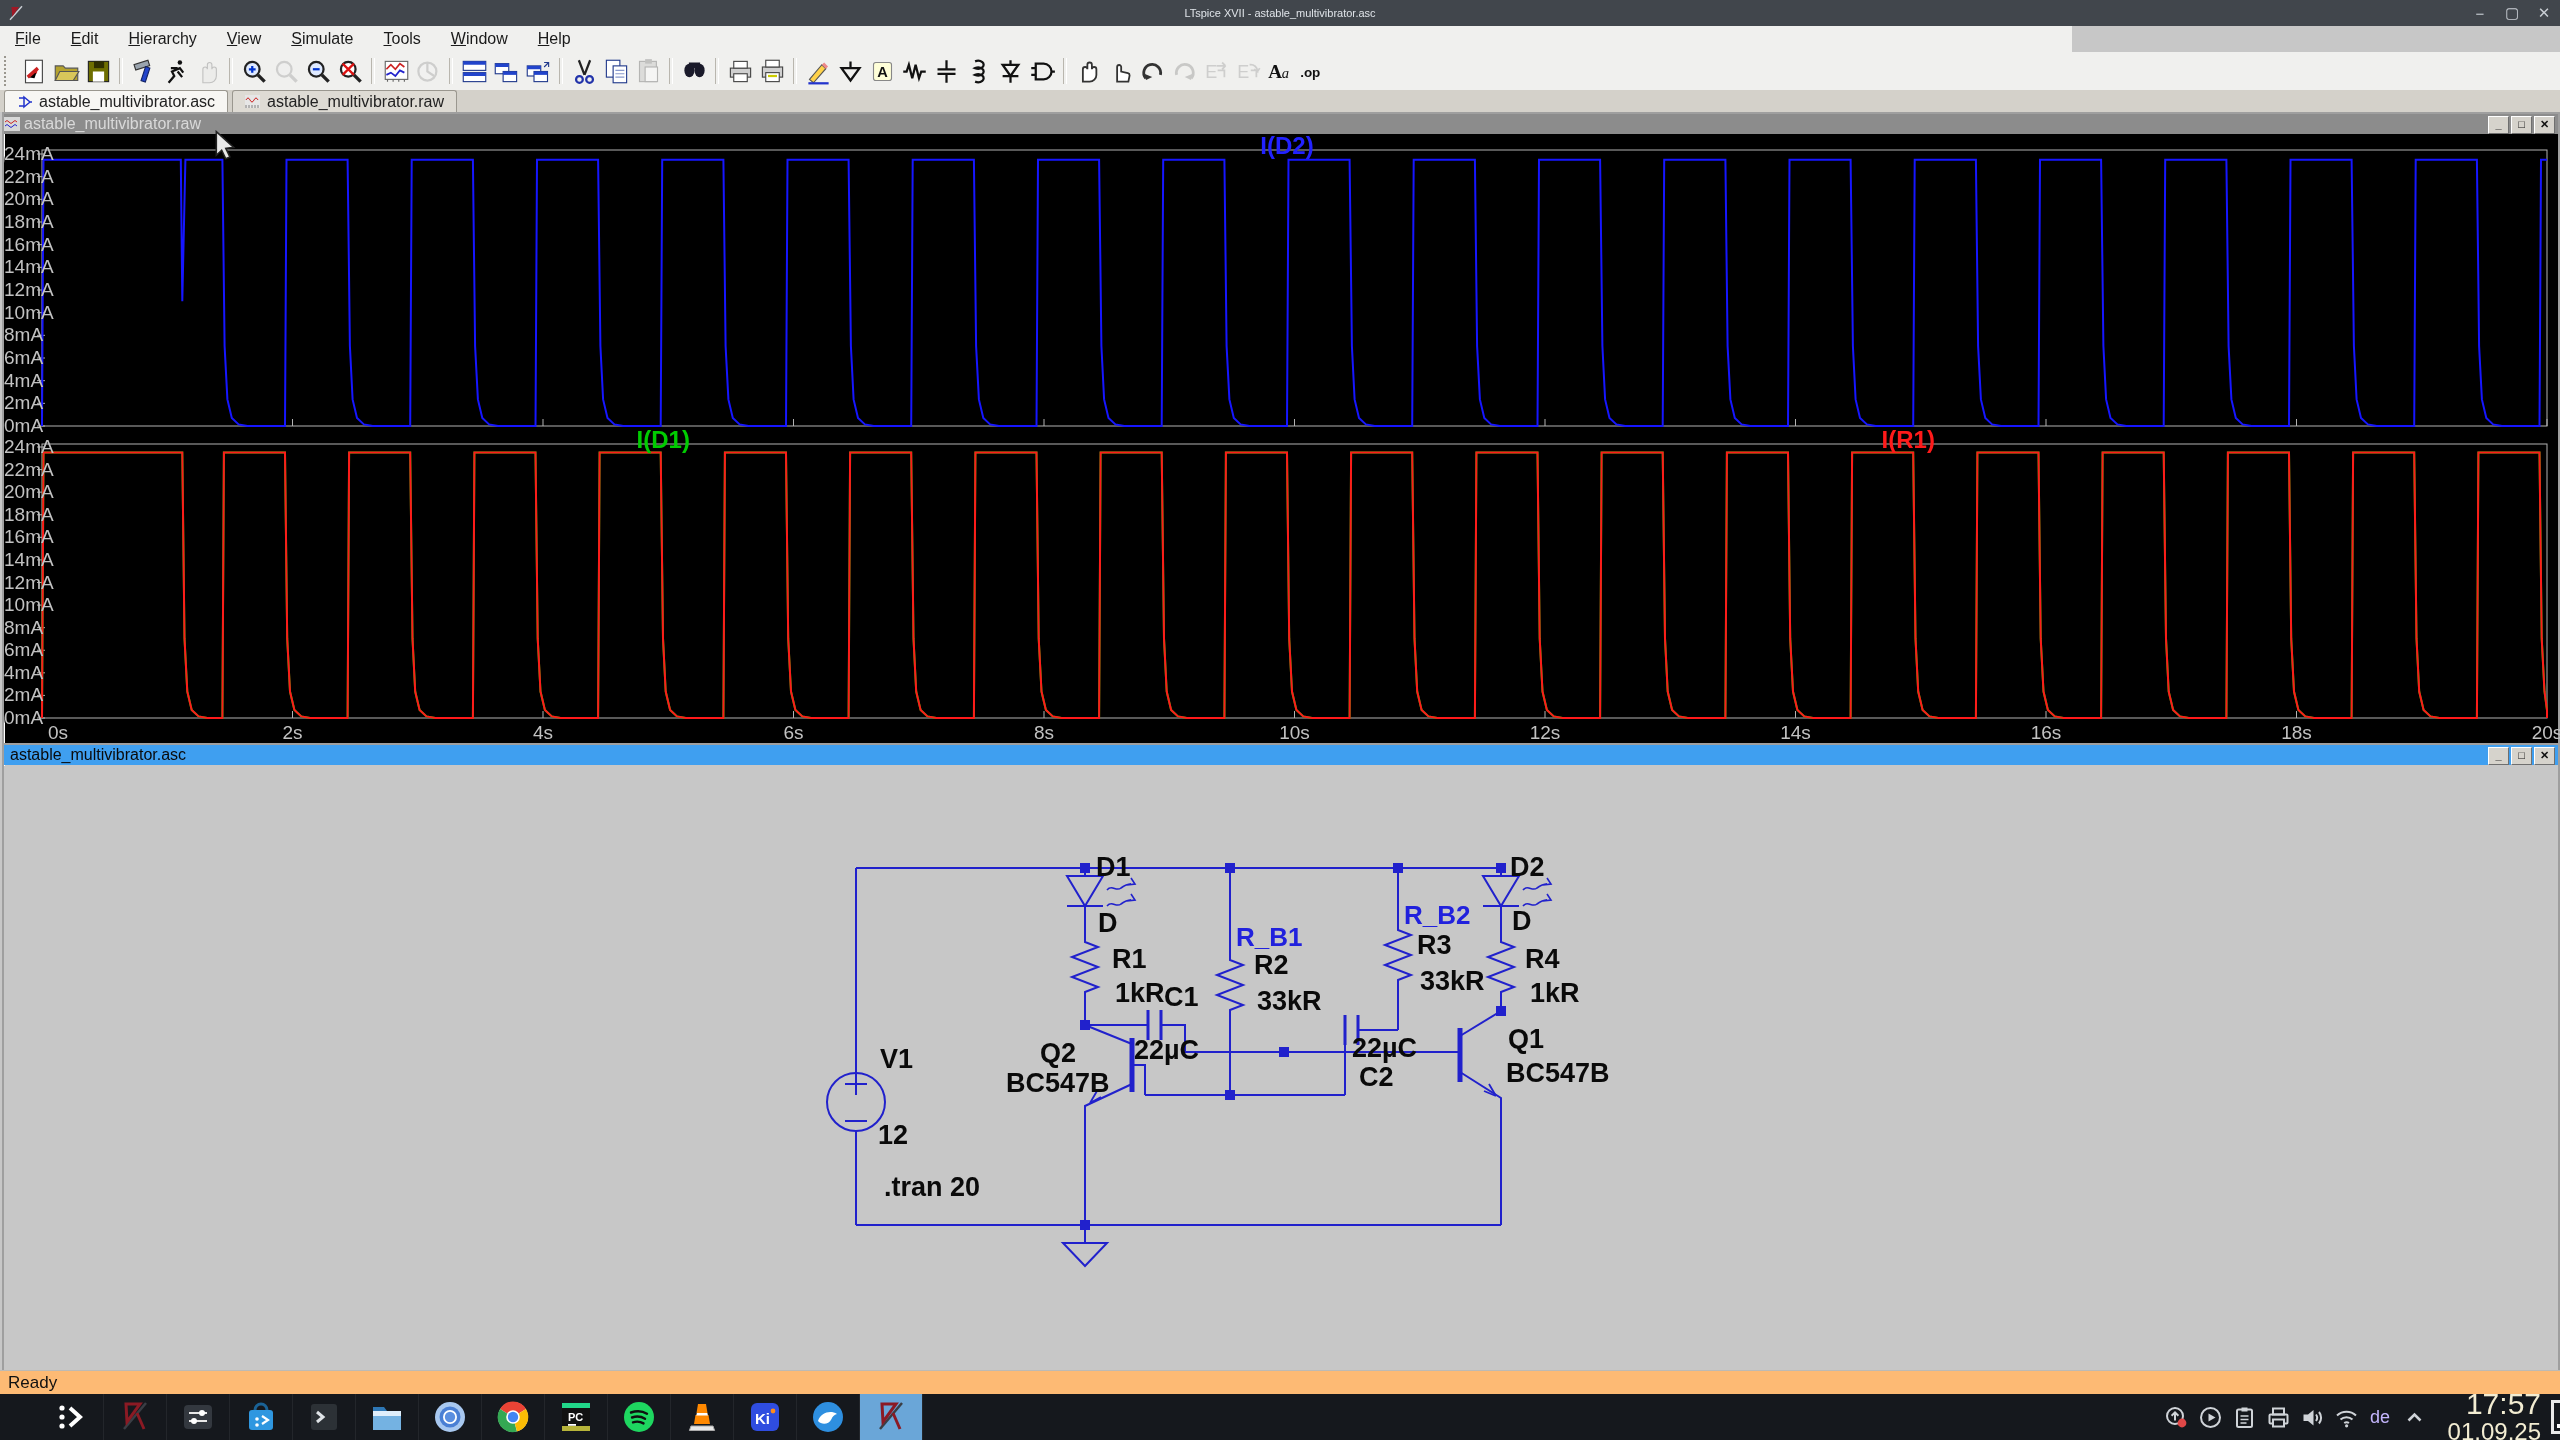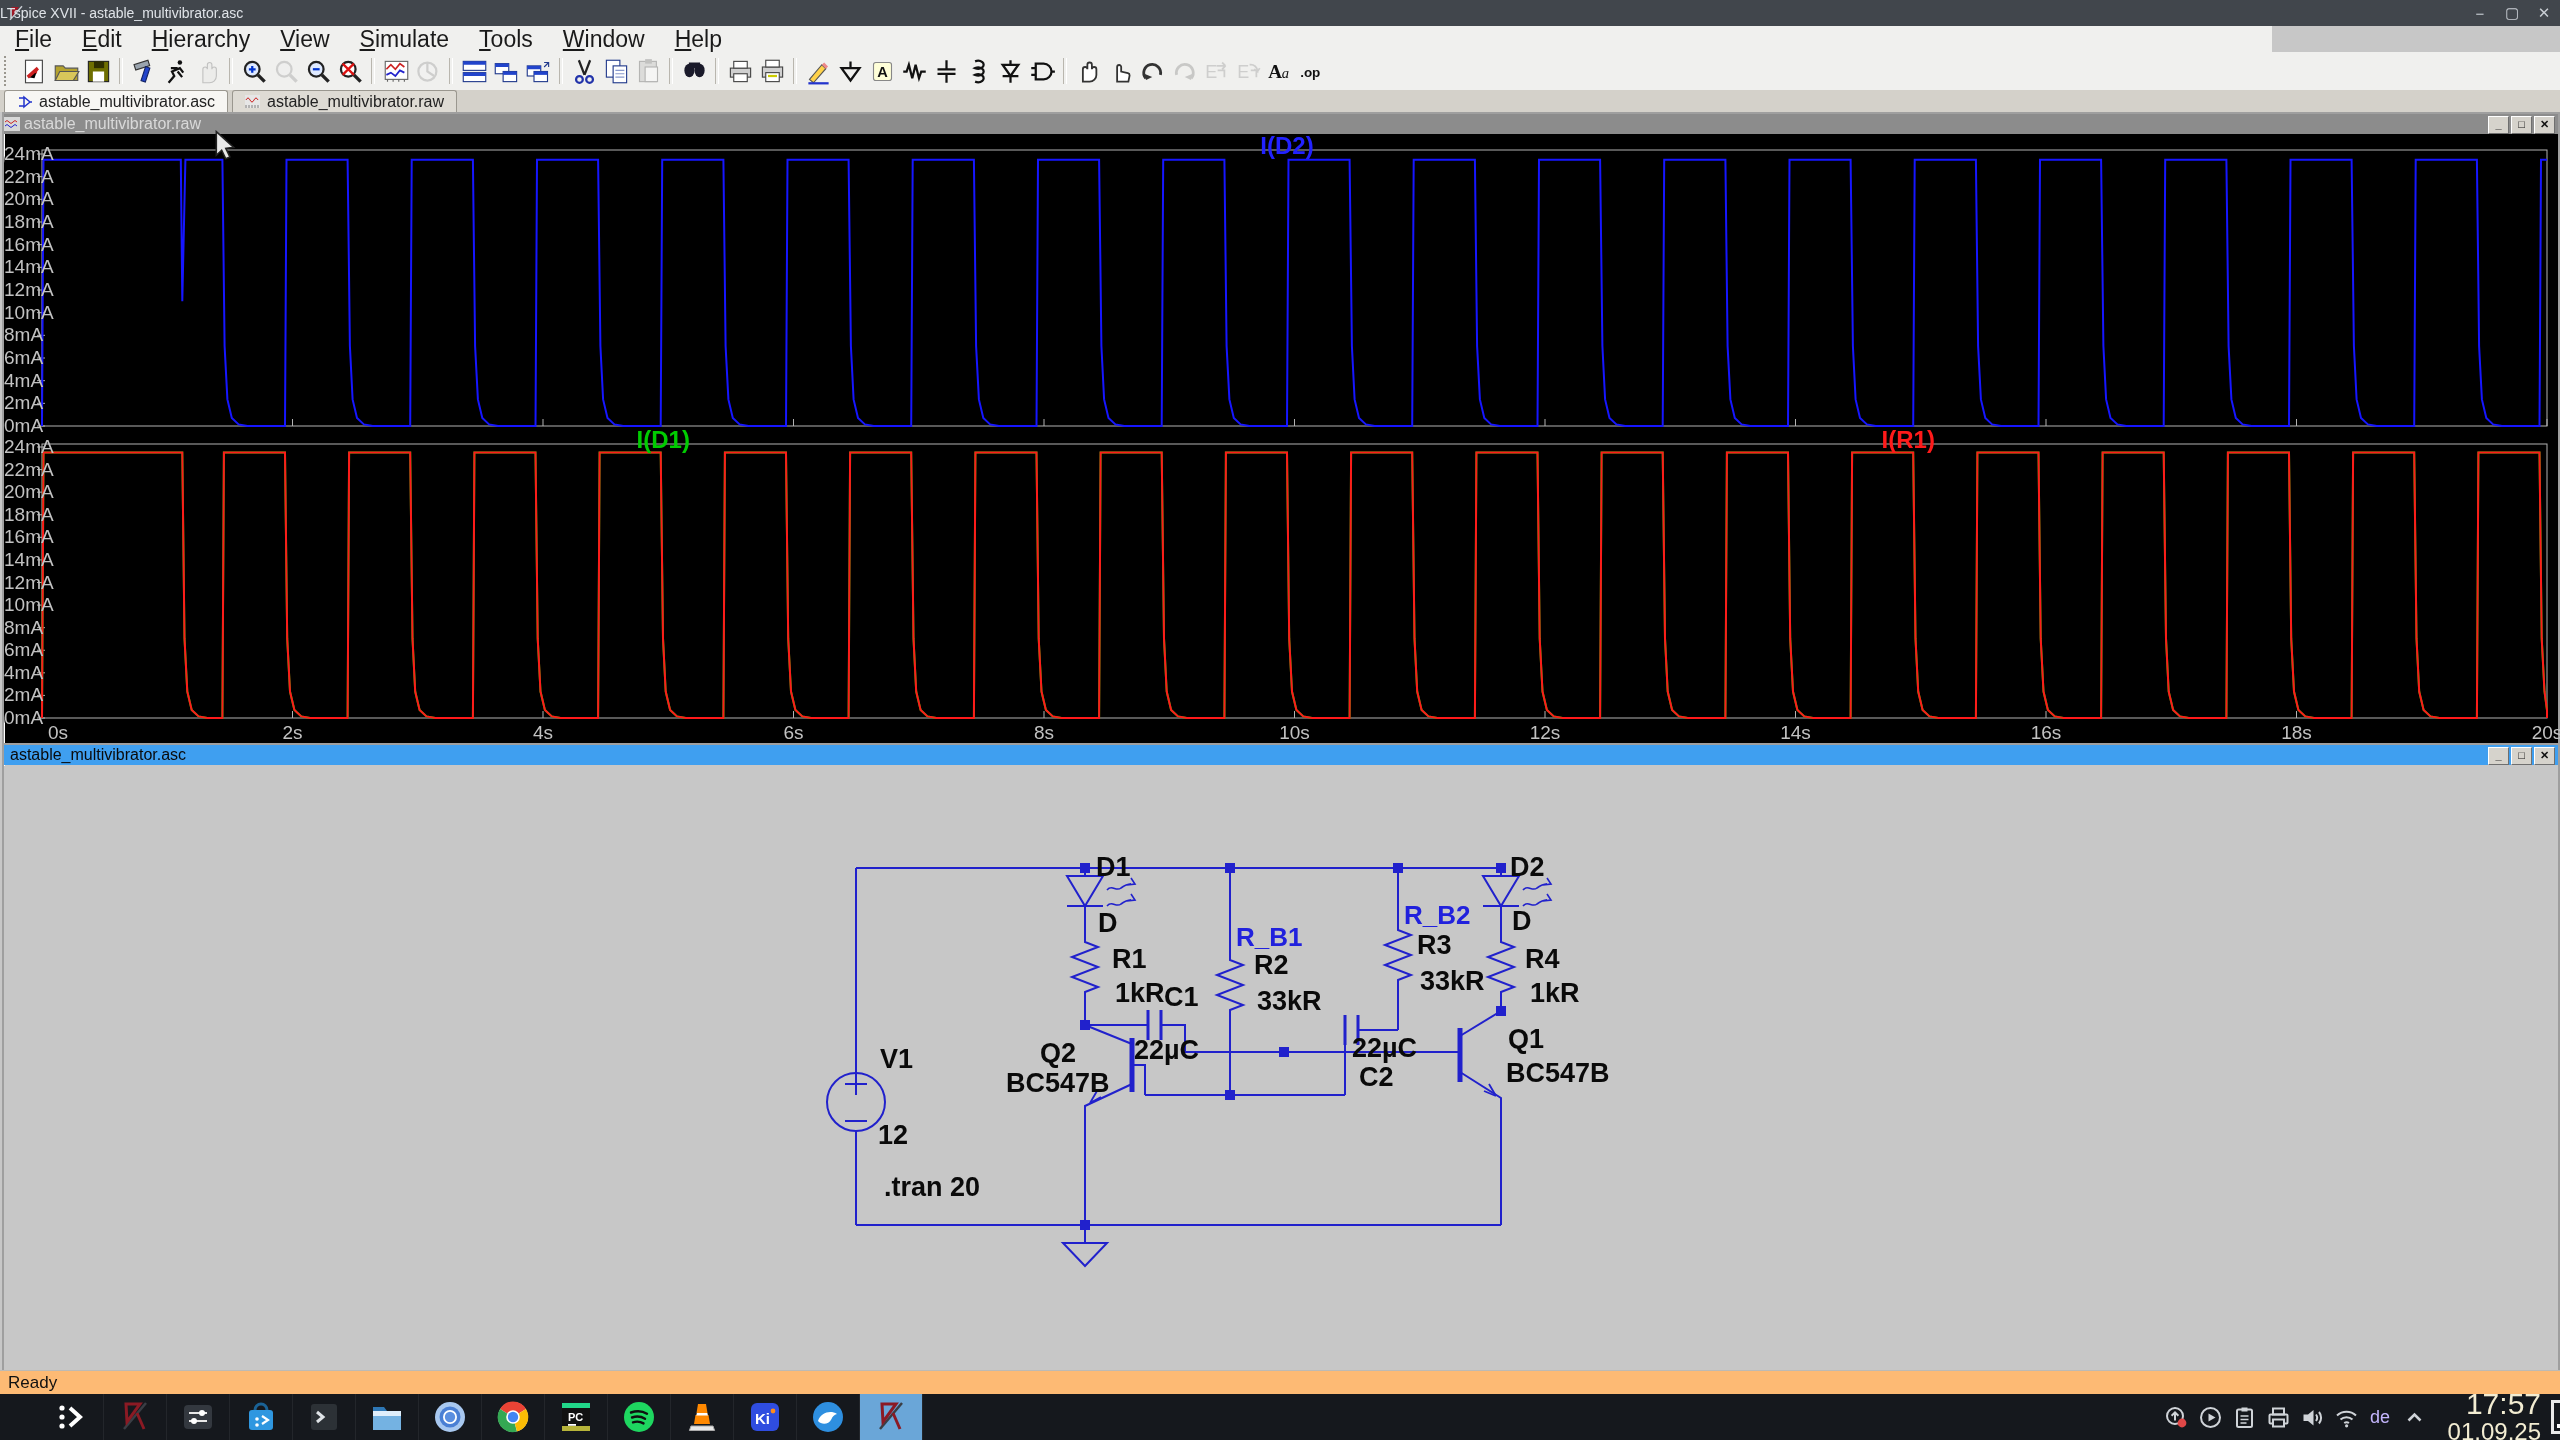--- a/index.html
+++ b/index.html
@@ -2,26 +2,26 @@
 <html><head>
 <meta charset="utf-8">
 <style>
   html,body{margin:0;padding:0;background:#555;}
   .app{position:relative;width:2560px;height:1440px;overflow:hidden;background:#c7c7c7;
        font-family:"Liberation Sans",sans-serif;-webkit-font-smoothing:antialiased;}
   
   .titlebar{position:absolute;left:0;top:0;width:2560px;height:26px;background:#41464c;
             display:flex;align-items:center;color:#e8eaed;}
   .titlebar .appicon{width:20px;height:18px;margin-left:6px;}
-  .titlebar .title{position:absolute;left:0;right:0;text-align:left;font-size:14px;color:#dfe3e8;}
+  .titlebar .title{position:absolute;left:0;right:0;text-align:center;font-size:11px;color:#dfe3e8;}
   .titlebar .wcontrols{position:absolute;right:8px;top:0;height:26px;display:flex;align-items:center;gap:16px;color:#c9ced4;font-size:15px;}
   .titlebar .wcbtn{width:16px;text-align:center;cursor:default;}
   
-  .menubar{position:absolute;left:0;top:26px;width:2272px;height:26px;background:#f0f0ee;
-           border-bottom:1px solid #d8d5d0;display:flex;align-items:center;font-size:23px;color:#1a1a1a;}
+  .menubar{position:absolute;left:0;top:26px;width:2072px;height:26px;background:#f0f0ee;
+           border-bottom:1px solid #d8d5d0;display:flex;align-items:center;font-size:16px;color:#1a1a1a;}
   .menuitem{padding:0 15px;height:26px;line-height:26px;}
   .menuitem u{text-decoration:underline;}
   
   .toolbar{position:absolute;left:0;top:52px;width:2560px;height:38px;background:#f0f0ee;
            border-bottom:1px solid #cfccc6;display:flex;align-items:center;}
   .tb-handle{width:8px;height:30px;margin:0 4px;border-left:2px dotted #9a978f;}
   .tb-btn{width:32px;height:32px;display:flex;align-items:center;justify-content:center;}
   .tb-btn svg{width:27px;height:27px;}
   .tb-btn.disabled{opacity:.38;filter:grayscale(1);}
   .tb-sep{width:2px;height:26px;margin:0 5px;border-left:1px solid #b9b6ae;border-right:1px solid #ffffff;}

